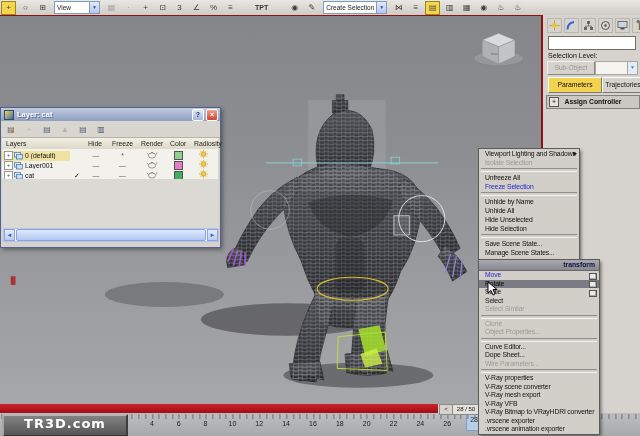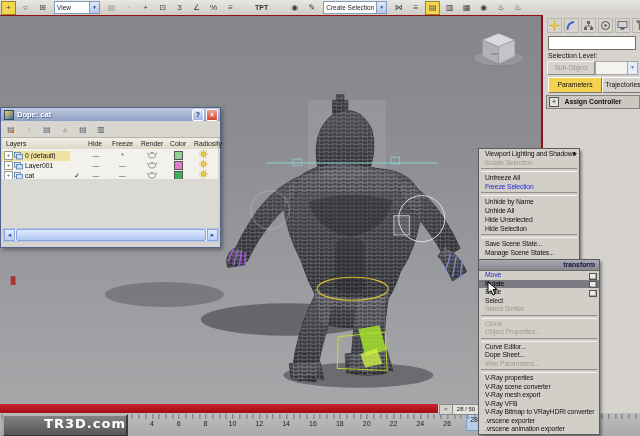--- a/index.html
+++ b/index.html
@@ -33,21 +33,21 @@
   
   #ruler{left:0;top:413px;width:640px;height:23px;background:linear-gradient(#bcbdbf,#a8a9ab);z-index:1;}
   #ticks{left:0;top:414px;width:640px;height:5px;
          background-image:repeating-linear-gradient(90deg,#6e6f72 0 1px,transparent 1px 6.71px);
          background-position-x:4.4px;z-index:1;}
   .tnum{position:absolute;top:7px;transform:translateX(-50%);font-size:7px;color:#1c1c1c;z-index:2;}
   .tnum.current{background:#b9cde8;border:1px solid #7e9cc4;padding:1px 3px 7px;top:1px;}
   #watermark{left:2px;top:414px;width:122px;height:19px;background:linear-gradient(#828282,#565656);
              border-top:2px solid #b5b5b5;border-left:2px solid #a5a5a5;border-right:2px solid #3c3c3c;
              border-bottom:2px solid #333;color:#fff;font-weight:bold;font-size:13px;line-height:15px;
-             text-align:right;letter-spacing:1px;z-index:5;font-family:"DejaVu Sans",sans-serif;}
+             text-align:center;letter-spacing:1px;z-index:5;font-family:"DejaVu Sans",sans-serif;}
   
   #rpanel{left:543px;top:16px;width:97px;height:420px;background:#d6d3ce;z-index:1;}
   #rtabs{position:absolute;left:4px;top:2px;display:flex;gap:2px;}
   .rtab{width:13px;height:13px;border:1px solid #b9b6b0;background:#d6d3ce;display:flex;align-items:center;justify-content:center;}
   #rname{position:absolute;left:5px;top:20px;width:86px;height:12px;background:#fff;border:1px solid #716f64;}
   #rsel-label{position:absolute;left:5px;top:36px;font-size:7px;color:#111;}
   #rsub{position:absolute;left:4px;top:45px;width:46px;height:12px;background:#d6d3ce;
         border:1px solid;border-color:#f4f2ee #8a8880 #8a8880 #f4f2ee;color:#999690;font-size:6.5px;
         line-height:11px;text-align:center;}
   #rsubdrop{position:absolute;left:52px;top:45px;width:41px;height:12px;background:#f4f3ef;border:1px solid #a9a69e;}
@@ -291,21 +291,21 @@
     <div id="rtraj">Trajectories</div>
     <div id="rassign">
       <span class="plus">+</span>
       <span>Assign Controller</span>
     </div>
   </div>
 
   <div id="dlg" class="abs">
     <div id="dlg-title">
       <span class="dicon"></span>
-      <span class="dtext">Dope: cat</span>
+      <span class="dtext">Layer: cat</span>
       <span class="dbtn" id="dlg-help">?</span>
       <span class="dbtn" id="dlg-close">×</span>
     </div>
     <div id="dlg-tools">
       <span class="dtool">▤<span class="dot"></span></span>
       <span class="dtool grayed">+</span>
       <span class="dtool">▤</span>
       <span class="dtool grayed">▲</span>
       <span class="dtool">▤</span>
       <span class="dtool">▥</span>

